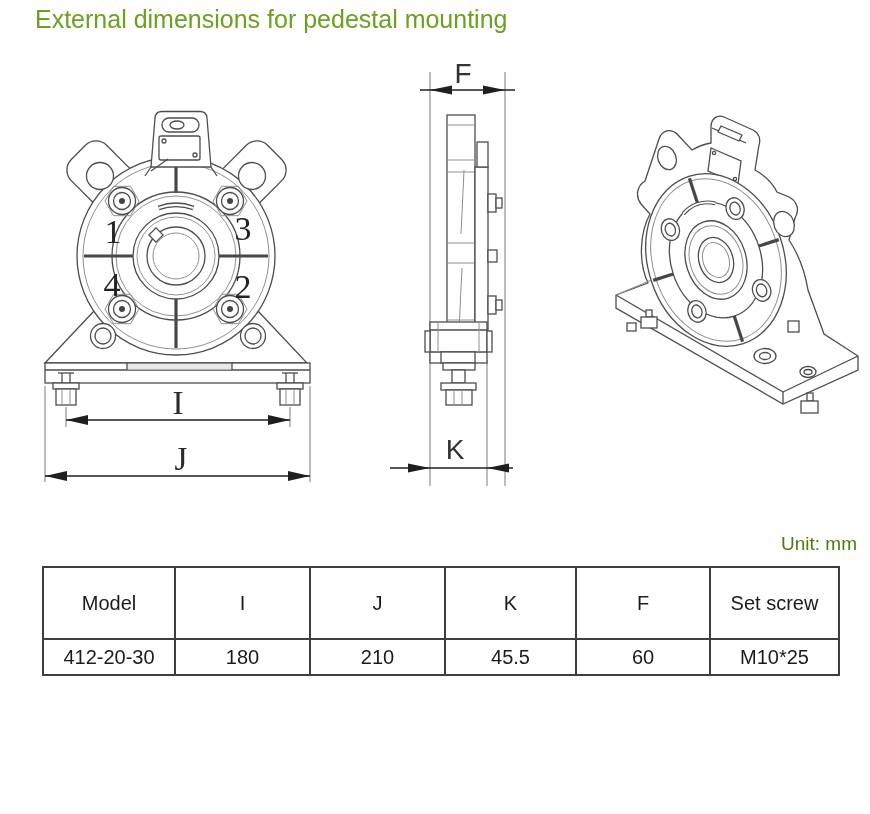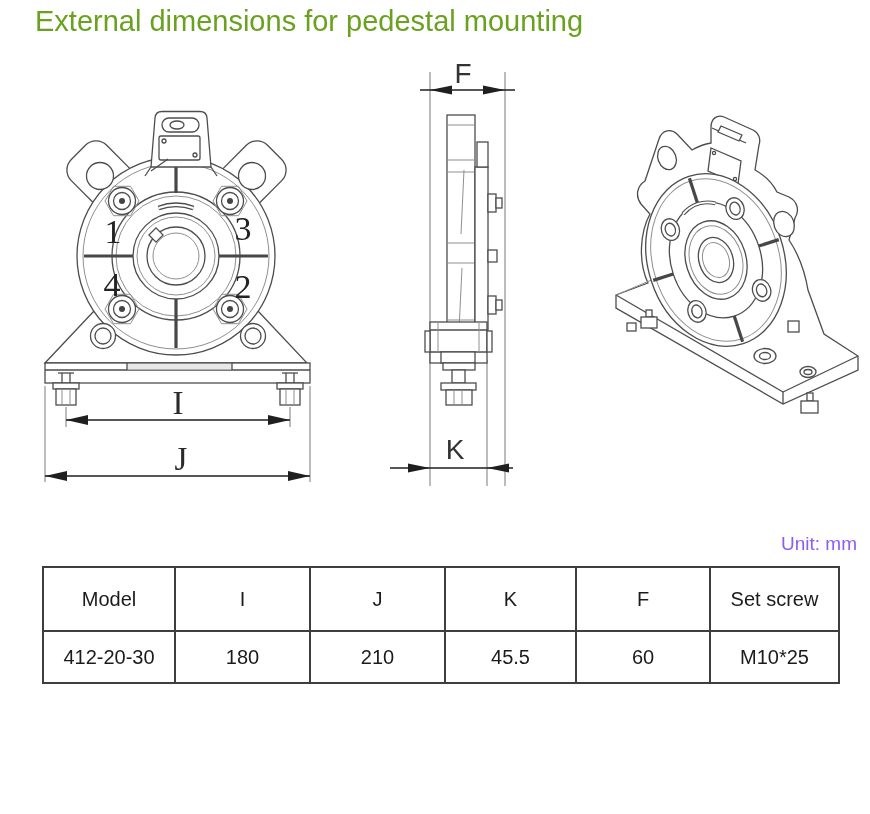--- a/index.html
+++ b/index.html
@@ -1,28 +1,28 @@
 <!DOCTYPE html>
 <html><head>
 <meta charset="utf-8">
 <style>
   html,body{margin:0;padding:0;background:#fff;}
   .page{position:relative;width:870px;height:814px;background:#ffffff;overflow:hidden;
         font-family:"Liberation Sans",sans-serif;}
-  .title{position:absolute;left:35px;top:5px;font-size:29px;color:#6aa11f;
+  .title{position:absolute;left:35px;top:5px;font-size:25px;color:#6aa11f;
          font-family:"Liberation Sans",sans-serif;white-space:nowrap;}
-  .unit{position:absolute;right:13px;top:533px;font-size:19px;color:#8b5cf6;}
+  .unit{position:absolute;right:13px;top:533px;font-size:19px;color:#4d7c0f;}
   .drawing-svg{position:absolute;left:0;top:0;}
   table.dim{position:absolute;left:42px;top:566px;border-collapse:collapse;table-layout:fixed;
             background:#fff;}
   table.dim th,table.dim td{border:2px solid #3e3e3e;text-align:center;vertical-align:middle;
             font-size:20px;font-weight:400;color:#1b1b1b;padding:0;
             font-family:"Liberation Sans",sans-serif;}
-  table.dim thead tr{height:64px;margin-left:36px;}
-  table.dim tbody tr{height:52px;}
+  table.dim thead tr{height:72px;margin-left:36px;}
+  table.dim tbody tr{height:36px;}
   
   .ln{stroke:#4d4d4d;stroke-width:1.3;fill:none}
   .lnw{stroke:#4d4d4d;stroke-width:1.3;fill:#fff}
   .thin{stroke:#8f8f8f;stroke-width:1;fill:none}
   .ext{stroke:#868686;stroke-width:1.1;fill:none}
   .dim{stroke:#1f1f1f;stroke-width:1.6;fill:none}
   .arr{fill:#1f1f1f;stroke:none}
   .spoke{stroke:#474747;stroke-width:3.2;fill:none}
   .dimserif{font-family:"Liberation Serif",serif;font-size:33px;fill:#2a2a2a;text-anchor:middle;}
   .dimsans{font-family:"Liberation Sans",sans-serif;font-size:28px;fill:#333;text-anchor:middle;}

